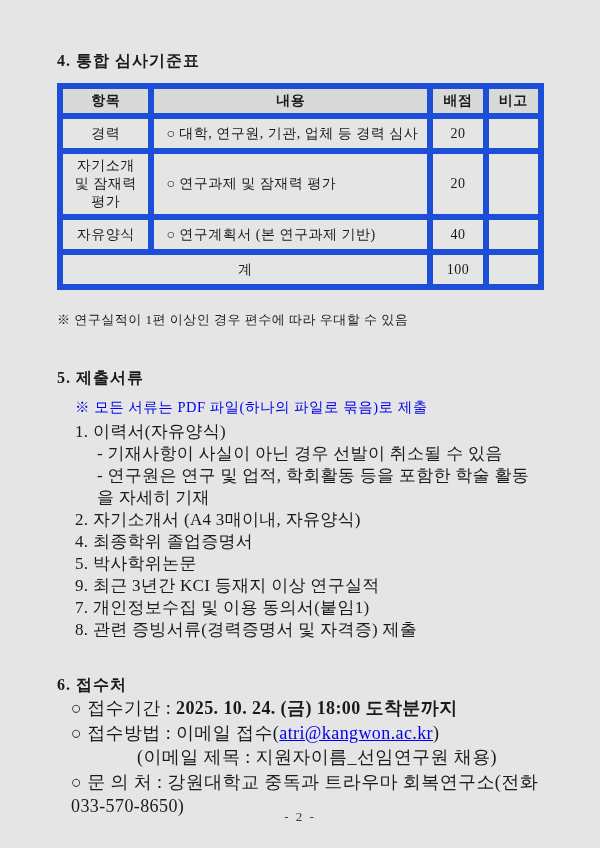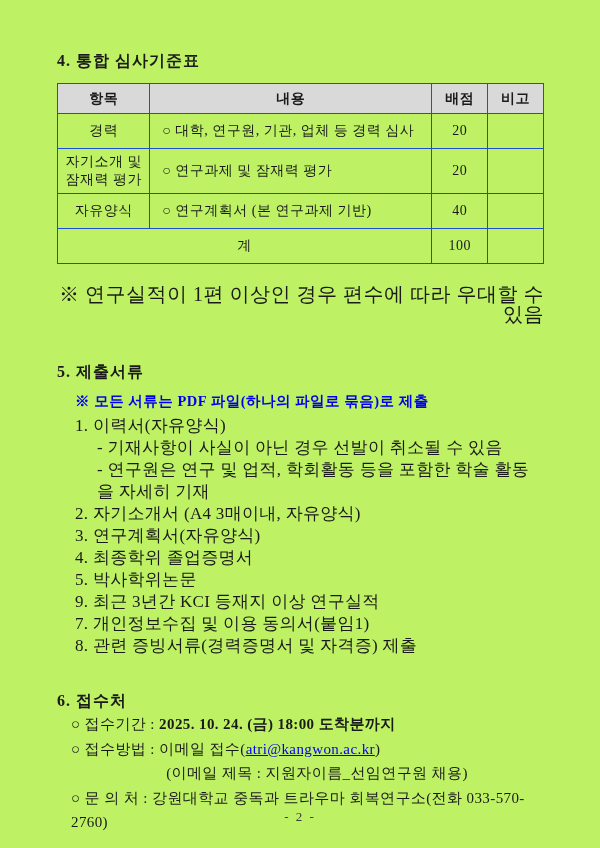--- a/index.html
+++ b/index.html
@@ -7,79 +7,78 @@
   body {
     width: 600px; height: 848px;
     font-family: "Liberation Serif", "DejaVu Serif", serif;
     color: #1a1a1a;
     -webkit-font-smoothing: antialiased;
   }
   .page {
     position: relative;
     width: 600px; height: 848px;
     padding: 50px 56px 0 57px;
-    background: #bef264;
+    background: #e5e5e5;
     overflow: hidden;
   }
   .section-heading {
     font-size: 16px;
     font-weight: bold;
     letter-spacing: 1px;
     line-height: 22px;
   }
   
   table.criteria {
     width: 100%;
     border-collapse: collapse;
     margin-top: 11px;
     font-size: 14px;
     letter-spacing: 0.5px;
   }
   table.criteria th, table.criteria td {
-    border: 1px solid #1d4ed8;
+    border: 6px solid #1d4ed8;
     text-align: center;
     vertical-align: middle;
     padding: 3px 6px;
   }
   table.criteria thead th {
     background: #d9d9d9;
     height: 30px;
     font-weight: bold;
   }
   table.criteria col.c-item  { width: 19%; }
   table.criteria col.c-desc  { width: 58%; }
   table.criteria col.c-score { width: 11.5%; }
   table.criteria col.c-note  { width: 11.5%; }
   table.criteria tbody td { height: 35px; }
   table.criteria tbody tr.row-tall td { height: 45px; }
   table.criteria td.cell-content { text-align: left; padding-left: 12px; }
   
   .ref-note {
     margin-top: 20px;
-    font-size: 20px;
+    font-size: 13px;
     letter-spacing: 0.5px;
     line-height: 20px;
-    text-align: right;
   }
   .sec5 { margin-top: 37px; }
   .pdf-note {
     margin: 7px 0 3px 18px;
     color: #0000ee;
-    font-weight: bold;
+    font-weight: normal;
     font-size: 14.5px;
     letter-spacing: 0.5px;
     line-height: 22px;
   }
   .doc-list { font-size: 17px; letter-spacing: 0.3px; }
   .doc-list .li  { margin-left: 18px; line-height: 22px; }
   .doc-list .sub { margin-left: 40px; line-height: 22px; }
   .sec6 { margin-top: 33px; }
   .sec6 .line {
     margin-left: 14px;
-    font-size: 15px;
+    font-size: 18px;
     letter-spacing: 0.4px;
     line-height: 24.5px;
   }
   .sec6 .line.indent { margin-left: 33px; text-align: center; }
   .bold-date { font-weight: bold; }
   a.email-link {
     color: #0000ee;
     text-decoration: underline;
     cursor: pointer;
     margin-top: 12px;
@@ -148,35 +147,34 @@
   </div>
 
   <div class="sec5">
     <h2 class="section-heading">5. 제출서류</h2>
     <p class="pdf-note">※ 모든 서류는 PDF 파일(하나의 파일로 묶음)로 제출</p>
     <div class="doc-list">
       <div class="li">1. 이력서(자유양식)</div>
       <div class="sub">- 기재사항이 사실이 아닌 경우 선발이 취소될 수 있음</div>
       <div class="sub">- 연구원은 연구 및 업적, 학회활동 등을 포함한 학술 활동을 자세히 기재</div>
       <div class="li">2. 자기소개서 (A4 3매이내, 자유양식)</div>
-      <div class="li">3. 연구계획서(자유양식)</div>
       <div class="li">4. 최종학위 졸업증명서</div>
       <div class="li">5. 박사학위논문</div>
       <div class="li">9. 최근 3년간 KCI 등재지 이상 연구실적</div>
       <div class="li">7. 개인정보수집 및 이용 동의서(붙임1)</div>
       <div class="li">8. 관련 증빙서류(경력증명서 및 자격증) 제출</div>
     </div>
   </div>
 
   <div class="sec6">
     <h2 class="section-heading">6. 접수처</h2>
     <div class="line">
       <span>○ 접수기간 : </span><span class="bold-date">2025. 10. 24. (금) 18:00 도착분까지</span>
     </div>
     <div class="line">
       <span>○ 접수방법 : 이메일 접수(</span><a class="email-link">atri@kangwon.ac.kr</a><span>)</span>
     </div>
     <div class="line indent">(이메일 제목 : 지원자이름_선임연구원 채용)</div>
-    <div class="line">○ 문 의 처 : 강원대학교 중독과 트라우마 회복연구소(전화 033-570-2760)</div>
+    <div class="line">○ 문 의 처 : 강원대학교 중독과 트라우마 회복연구소(전화 033-570-8650)</div>
   </div>
 
   <div class="page-footer">- 2 -</div>
 </div>
 
 </body></html>

